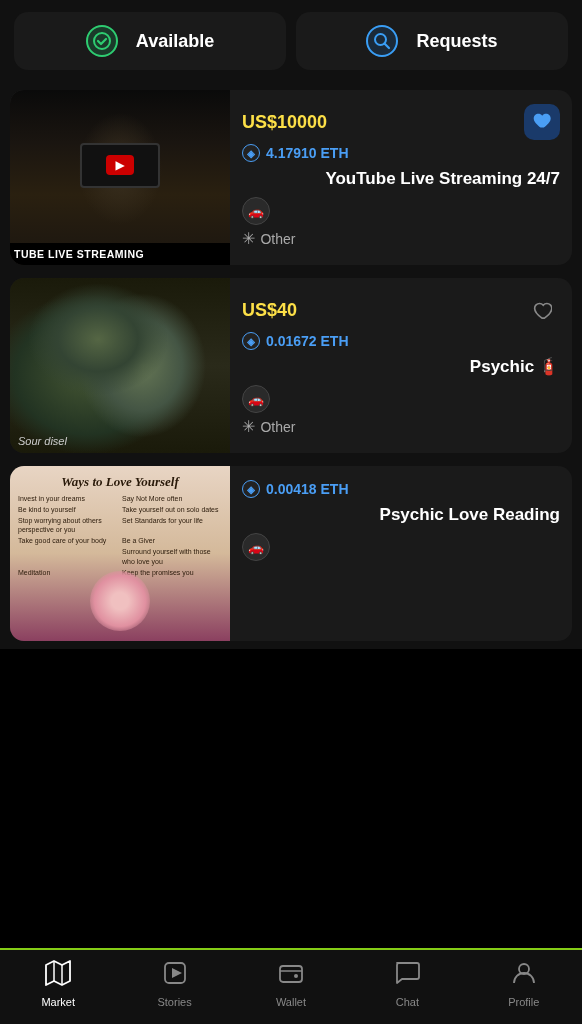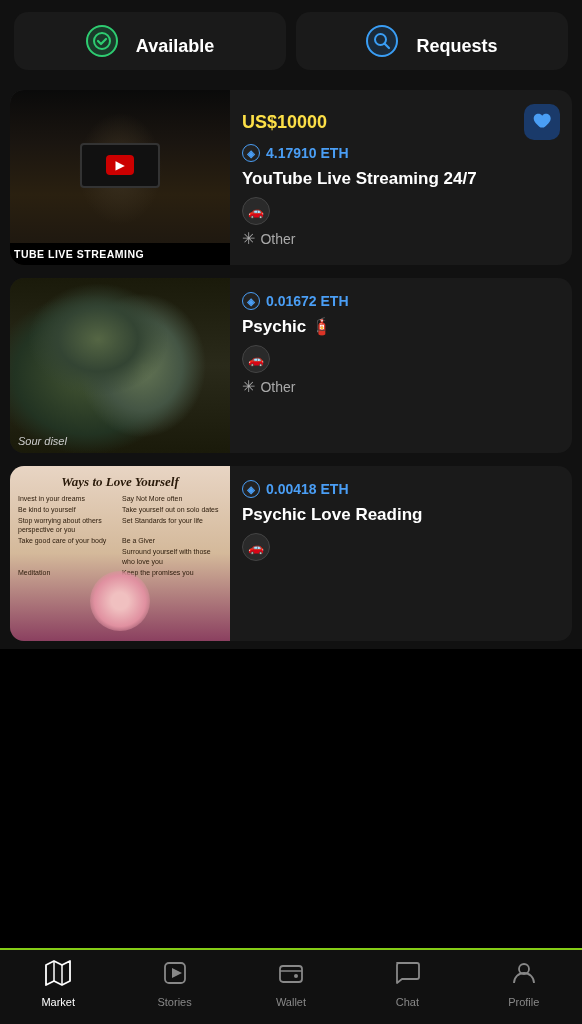--- a/index.html
+++ b/index.html
@@ -16,21 +16,21 @@
     
     .top-bar {
       display: flex;
       gap: 10px;
       padding: 12px 14px;
       background: #111;
     }
     .top-btn {
       flex: 1;
       display: flex;
-      align-items: flex-end;
+      align-items: center;
       justify-content: center;
       gap: 18px;
       padding: 13px 0;
       border-radius: 14px;
       font-size: 18px;
       font-weight: 700;
       cursor: pointer;
     }
     .top-btn.available {
       background: #1a1a1a;
@@ -246,20 +246,21 @@
       justify-content: center;
       font-size: 10px;
       color: #4a9ef5;
     }
     .listing-title {
       font-size: 17px;
       font-weight: 700;
       color: #fff;
       line-height: 1.25;
       margin-top: 2px;
+      text-align: right;
     }
     .tags-row {
       display: flex;
       align-items: center;
       gap: 8px;
       margin-top: 4px;
     }
     .tag-icon {
       width: 28px;
       height: 28px;
@@ -383,20 +384,28 @@
       </div>
     </div>
 
     <div class="card">
       <div class="card-image">
         <div class="cannabis-bg" style="height:100%">
           <span class="cannabis-label">Sour disel</span>
         </div>
       </div>
       <div class="card-info">
+        <div class="price-row">
+          <span class="price-usd">US$40</span>
+          <button class="heart-btn inactive">
+            <svg width="20" height="18" viewBox="0 0 24 22" fill="none" stroke="#888" stroke-width="2">
+              <path d="M12 21s-9-6.18-9-12C3 5.8 5.69 3 9 3c1.74 0 3.41.81 4.5 2.09C14.59 3.81 16.26 3 18 3c3.31 0 6 2.8 6 6 0 5.82-9 12-9 12z"></path>
+            </svg>
+          </button>
+        </div>
         <div class="eth-row">
           <div class="eth-icon">◈</div>
           <span>0.01672 ETH</span>
         </div>
         <div class="listing-title">Psychic 🧯</div>
         <div class="tags-row">
           <div class="tag-icon">🚗</div>
         </div>
         <div class="tag-label">
           <span class="tag-spinner">✳</span>

